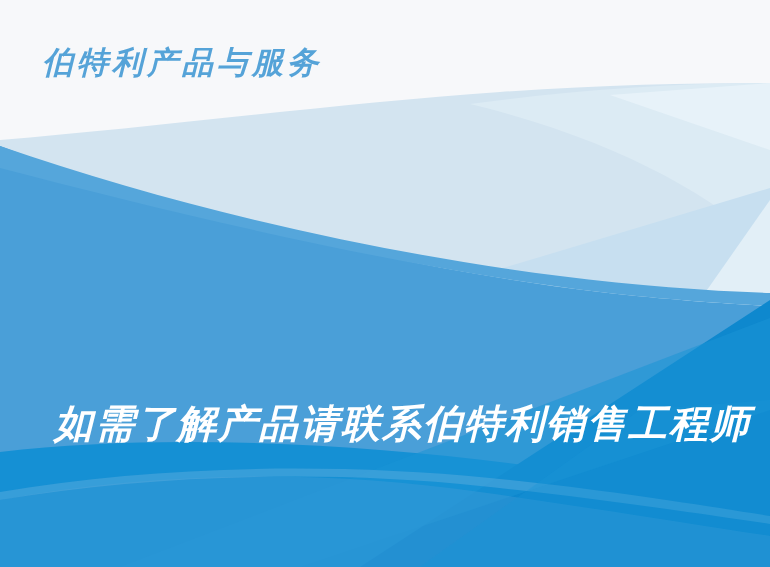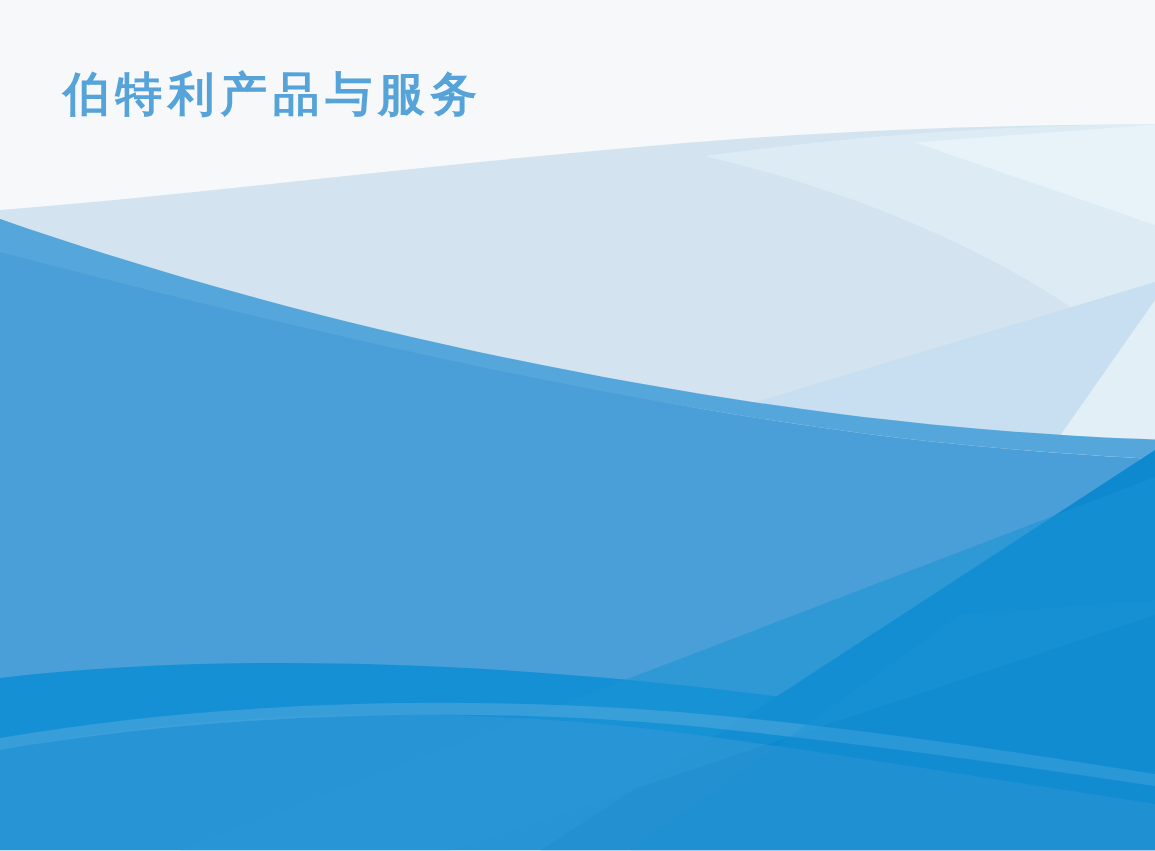--- a/index.html
+++ b/index.html
@@ -20,20 +20,21 @@
     inset: 0;
     width: 770px;
     height: 567px;
     display: block;
   }
   .txt-layer {
     position: absolute;
     inset: 0;
     width: 770px;
     height: 508px;
+    font-style: italic;
   }
   #brand-title {
     position: absolute;
     left: 42px;
     top: 46px;
     font-size: 31px;
     font-weight: bold;
     letter-spacing: 4px;
     color: #55a3d8;
     white-space: nowrap;
@@ -94,15 +95,16 @@
 
     <path fill="#1b95d8" opacity="0.35" d="M420,567 L640,410 L770,400 L770,567 Z"></path>
 
     <path fill="#e7f2f9" d="M770,83 L770,150 L610,95 Z"></path>
   </svg>
 
   <div class="txt-layer">
     <div id="brand-title">伯特利产品与服务</div>
 
 
+    <div id="subline">如需了解产品请联系伯特利销售工程师</div>
   </div>
 
 </div>
 
 </body></html>

